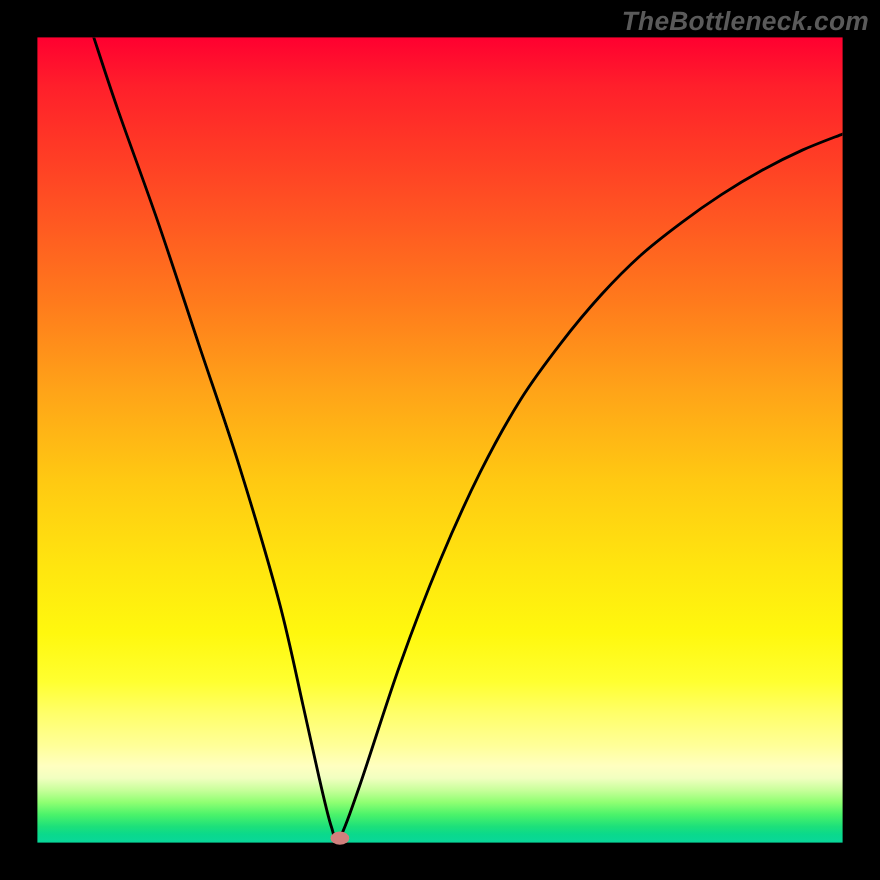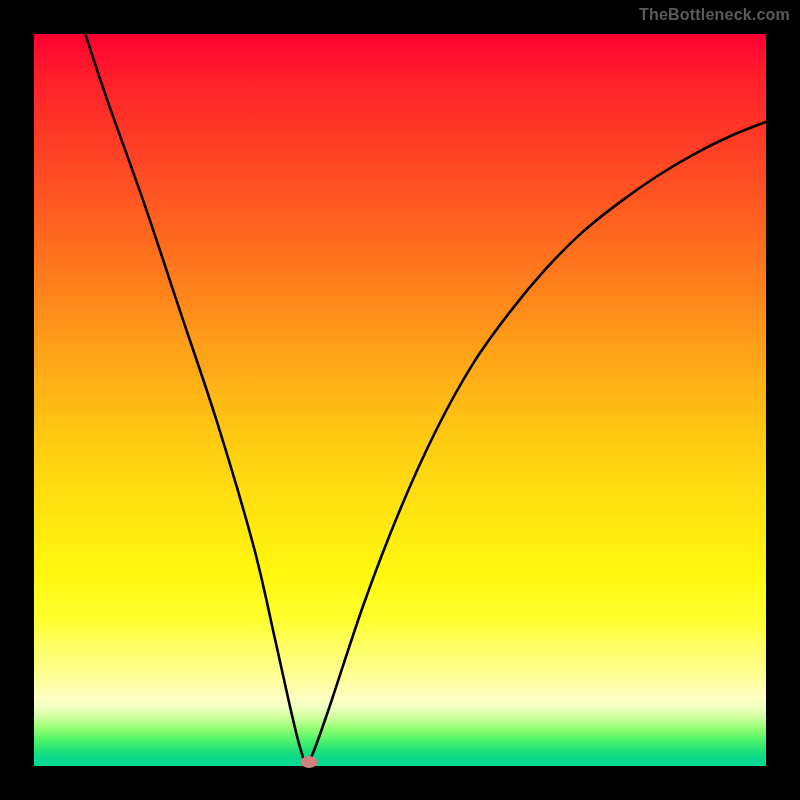--- a/index.html
+++ b/index.html
@@ -36,24 +36,25 @@
       #4cf36a 96.5%,
       #1de07a 98%,
       #0ad98c 99%,
       #09d79a 100%);
   }
   .watermark {
     position: absolute;
     top: 6px;
     right: 10px;
     font-family: Arial, Helvetica, sans-serif;
-    font-size: 16px;
+    font-size: 24px;
     font-weight: 600;
     color: #5a5a5a;
     letter-spacing: 0.2px;
+    font-style: italic;
   }
   svg.curve {
     position: absolute;
     left: 0; top: 0;
     width: 732px; height: 732px;
   }
   .dot {
     position: absolute;
     width: 17px;
     height: 12px;

